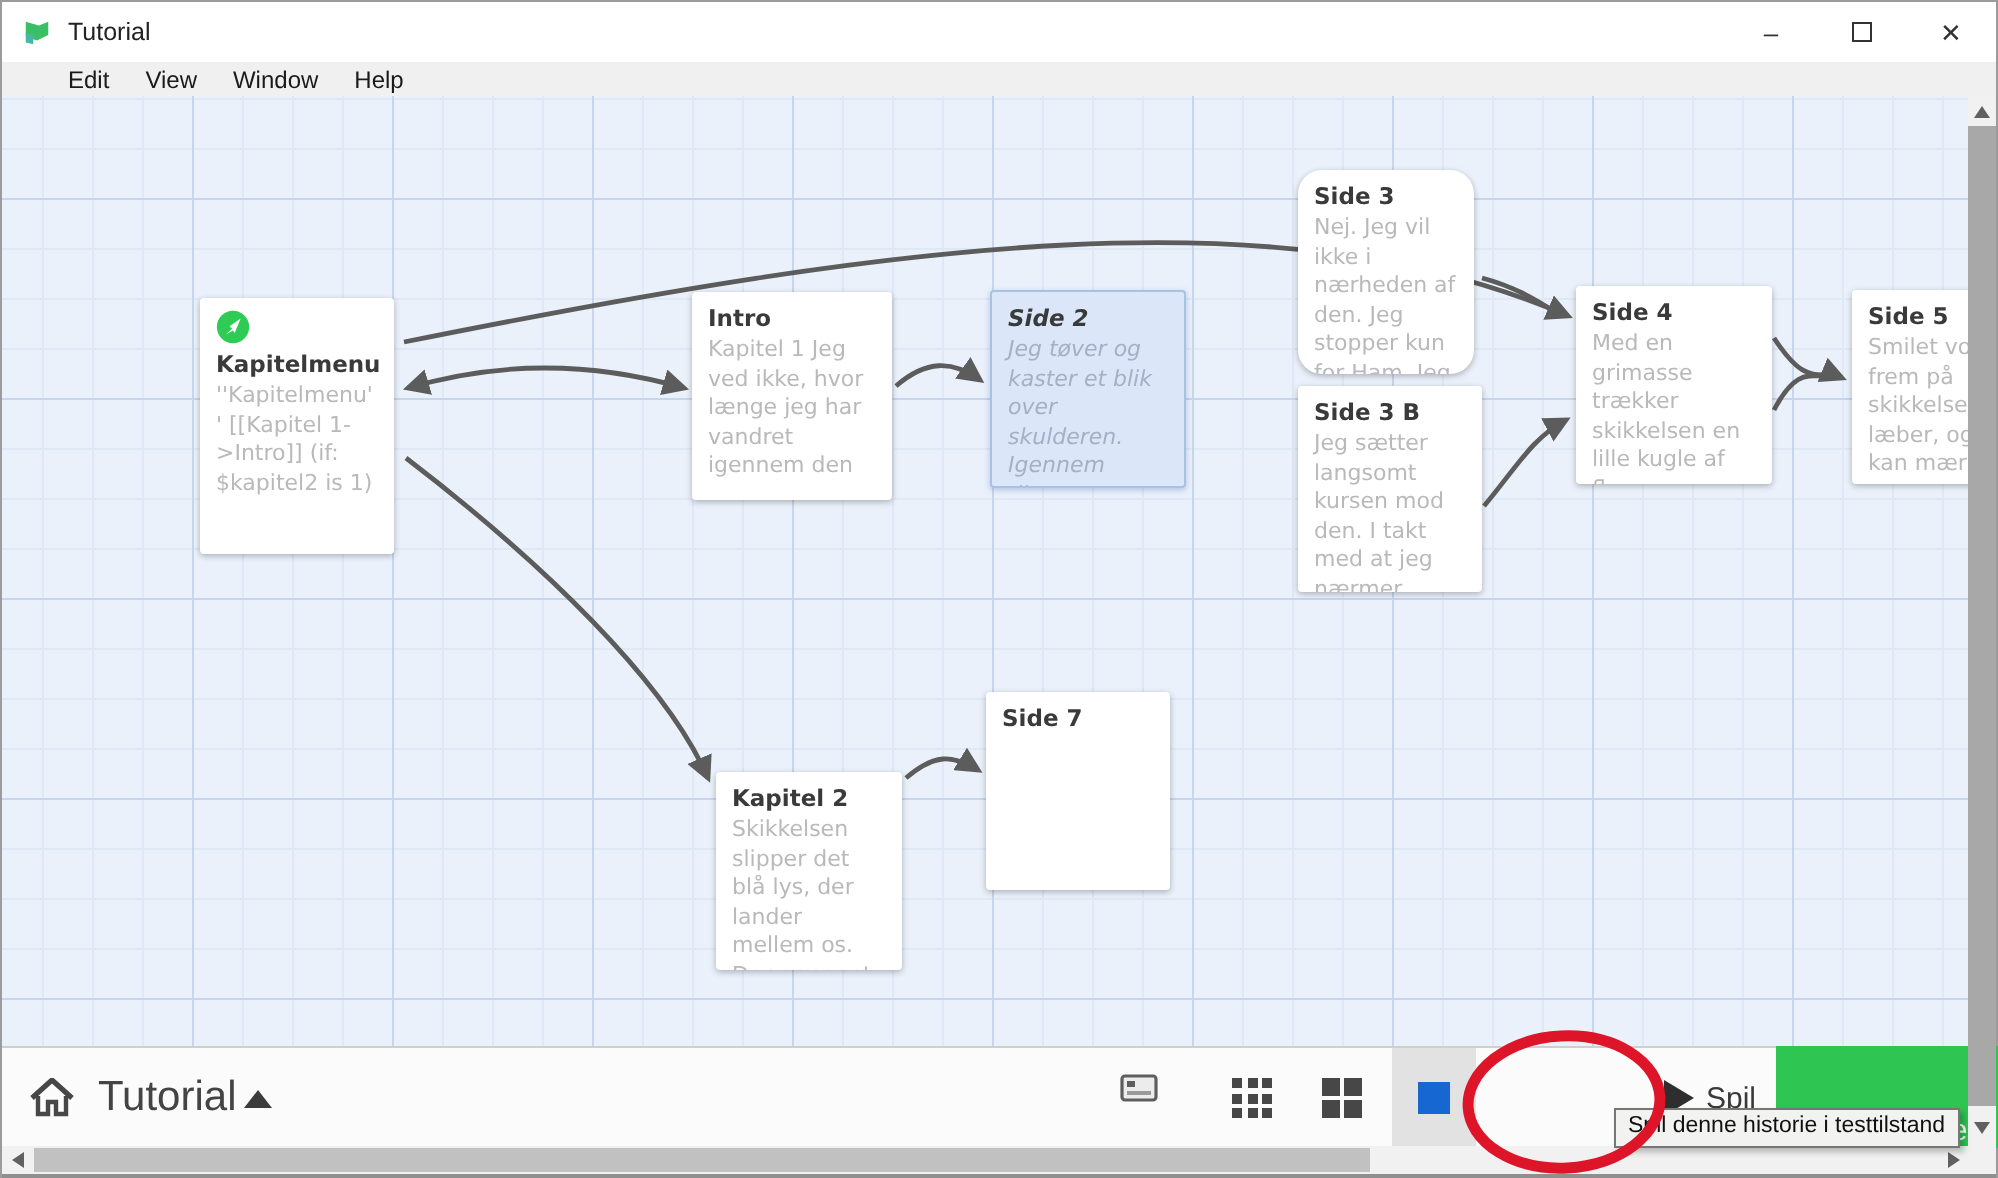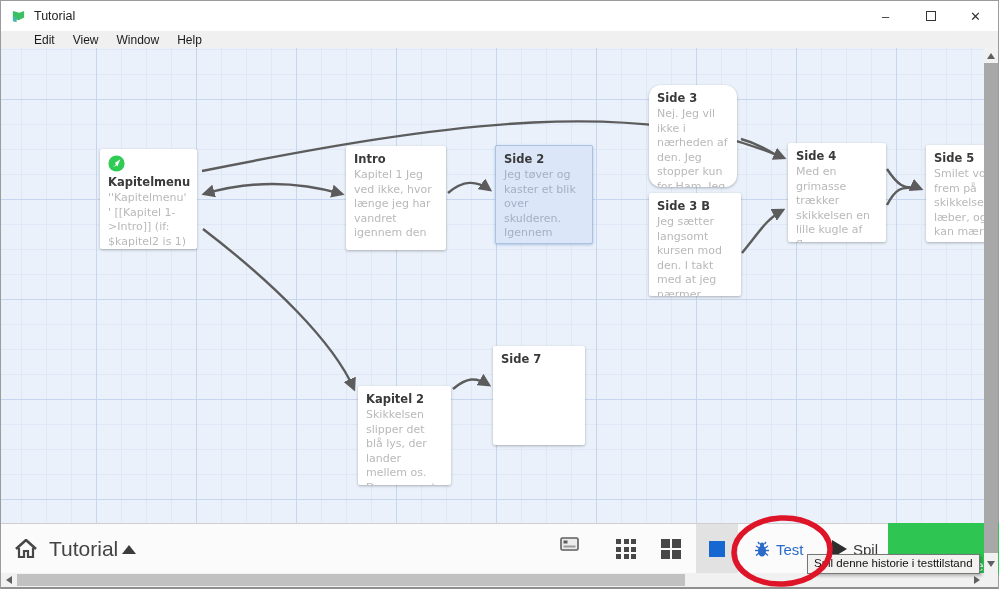--- a/index.html
+++ b/index.html
@@ -27,21 +27,21 @@
       linear-gradient(#c6d6ee 1px, transparent 1px),
       linear-gradient(90deg, #c6d6ee 1px, transparent 1px),
       linear-gradient(#dee8f6 1px, transparent 1px),
       linear-gradient(90deg, #dee8f6 1px, transparent 1px);
     background-size:100px 100px, 100px 100px, 25px 25px, 25px 25px;
     background-position:95px 51px, 95px 51px, 20px 1px, 20px 1px;
   }
   .links-layer { position:absolute; left:0; top:0; width:985px; height:475px; }
   .passage { position:absolute; background:#fff; border-radius:2px; box-shadow:0 1px 3px rgba(0,0,0,.28);
     padding:6px 8px; overflow:hidden; cursor:pointer; }
-  .passage.selected { background:#dbe7f8; border:1px solid #a9c2e2; box-shadow:0 1px 3px rgba(70,110,170,.35); }
+  .passage.selected { background:#dbe7f8; border:1px solid #a9c2e2; box-shadow:0 1px 3px rgba(70,110,170,.35);font-style:italic; }
   .p-title { font-family:"DejaVu Sans", sans-serif; font-size:11.5px; font-weight:bold; color:#3a3a3a; margin-bottom:2px; }
   .p-excerpt { font-family:"DejaVu Sans", sans-serif; font-size:11px; line-height:1.32; color:#b9b9b9; overflow-wrap:break-word; }
   .passage.selected .p-excerpt { color:#a3b0c6; }
   .start-badge { width:17px; height:17px; margin-bottom:3px; }
 
   
   .toolbar { position:absolute; left:0; top:522px; width:100%; height:50px; background:#fbfbfb; border-top:1px solid #cfcfcf; }
   .tb-left { position:absolute; left:14px; top:0; height:50px; display:flex; align-items:center; gap:12px; }
   .story-title { font-size:21px; color:#444; }
   .caret-up { width:0; height:0; border-left:7px solid transparent; border-right:7px solid transparent; border-bottom:9px solid #3c3c3c; margin-left:4px; }
@@ -128,21 +128,21 @@
         <path d="M 201 123 C 450 73, 640 48, 783 110" marker-end="url(#arr)"></path>
         <path d="M 740 91 C 755 95, 766 101, 778 109"></path>
         <path d="M 741 205 C 757 186, 765 171, 782 162" marker-end="url(#arr)"></path>
         <path d="M 886 121 C 903 147, 908 136, 920 141" marker-end="url(#arr)"></path>
         <path d="M 886 157 C 899 132, 907 143, 917 139"></path>
         <path d="M 202 181 C 270 233, 332 293, 353 341" marker-end="url(#arr)"></path>
         <path d="M 452 341 C 466 329, 475 329, 488 337" marker-end="url(#arr)"></path>
       </g>
     </svg>
     <div id="passages">
-        <div class="passage" style="left: 99px; top: 101px; width: 97px; height: 100px;">
+        <div class="passage" style="left: 99px; top: 101px; width: 97px; height: 128px;">
       <svg class="start-badge" viewBox="0 0 20 20" style="display: block;">
         <circle cx="10" cy="10" r="9.5" fill="#2ecc54"></circle>
         <path d="M14.5 5 L8 9.5 L9.5 11 L5.8 14.4 L10 12 L11 13.5 Z" fill="#fff"></path>
       </svg>
       <div class="p-title">Kapitelmenu</div>
       <div class="p-excerpt">''Kapitelmenu'' [[Kapitel 1-&gt;Intro]] (if: $kapitel2 is 1)</div>
     </div>
         <div class="passage" style="left: 345px; top: 98px; width: 100px; height: 104px;">
 
       <div class="p-title">Intro</div>
@@ -224,37 +224,20 @@
           <span></span>
           <span></span>
           <span></span>
           <span></span>
         </span>
     </div>
     <div class="zoom-btn zb-square">
       <span class="bluesq" style="background:#1767d2;"></span>
     </div>
 
-    <div class="tb-btn test-btn">
-      <svg width="16" height="17" viewBox="0 0 16 17">
-        <g stroke="#2b6ac6" stroke-width="1.4" fill="none">
-          <line x1="2" y1="5" x2="5" y2="7"></line>
-            <line x1="14" y1="5" x2="11" y2="7"></line>
-          <line x1="1" y1="9.5" x2="5" y2="9.5"></line>
-            <line x1="15" y1="9.5" x2="11" y2="9.5"></line>
-          <line x1="2" y1="14.5" x2="5" y2="12"></line>
-            <line x1="14" y1="14.5" x2="11" y2="12"></line>
-          <line x1="5.5" y1="3" x2="4" y2="1"></line>
-            <line x1="10.5" y1="3" x2="12" y2="1"></line>
-        </g>
-        <ellipse cx="8" cy="10" rx="4" ry="5.5" fill="#2b6ac6"></ellipse>
-        <circle cx="8" cy="3.6" r="2.2" fill="#2b6ac6"></circle>
-      </svg>
-      <span>Test</span>
-    </div>
 
     <div class="tb-btn play-btn">
       <span class="play-tri"></span>
       <span>Spil</span>
     </div>
 
     <div class="passage-btn" style="background:#2ec552;">
       <span class="plus-icon"></span>
       <span>Passage</span>
     </div>

